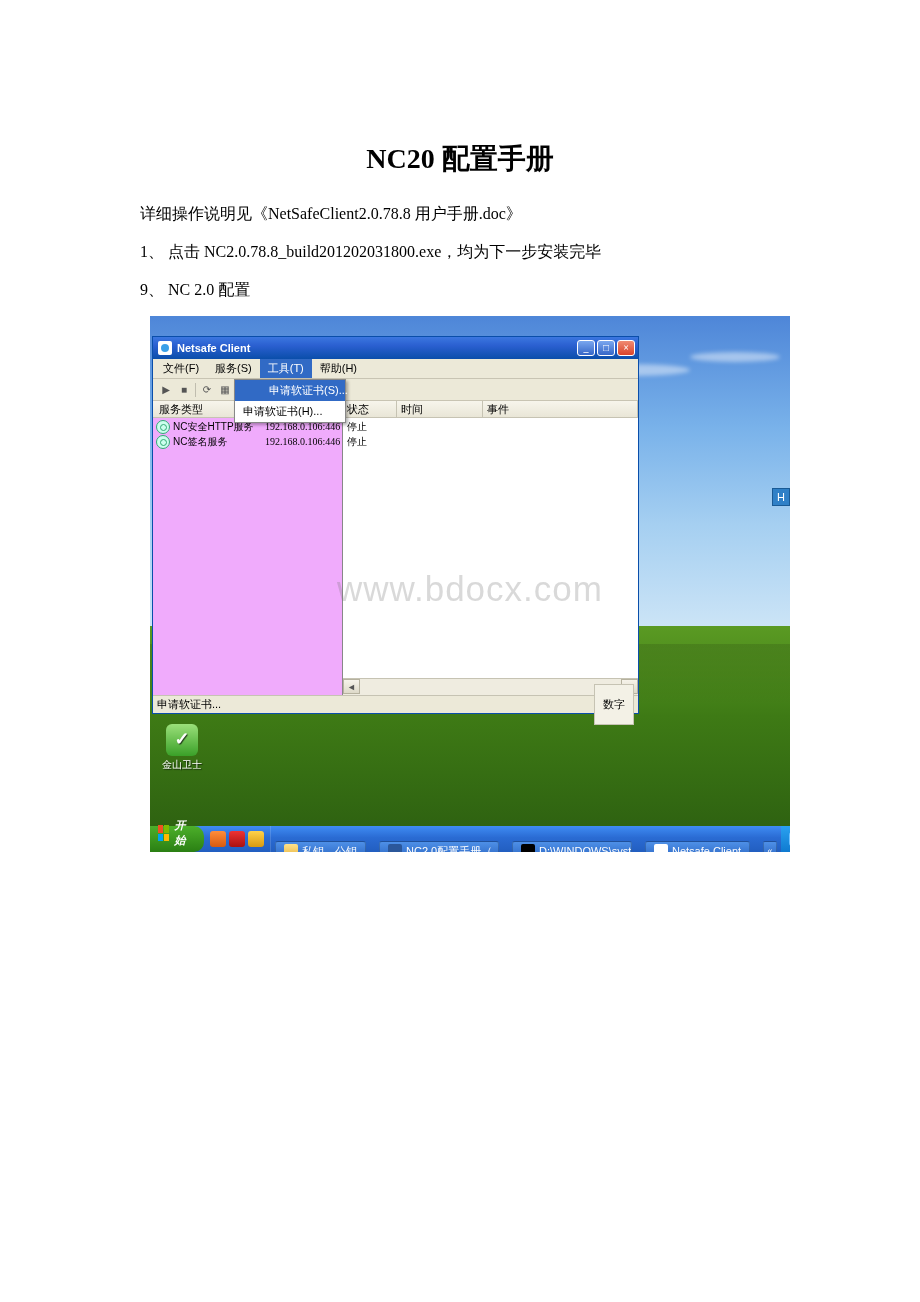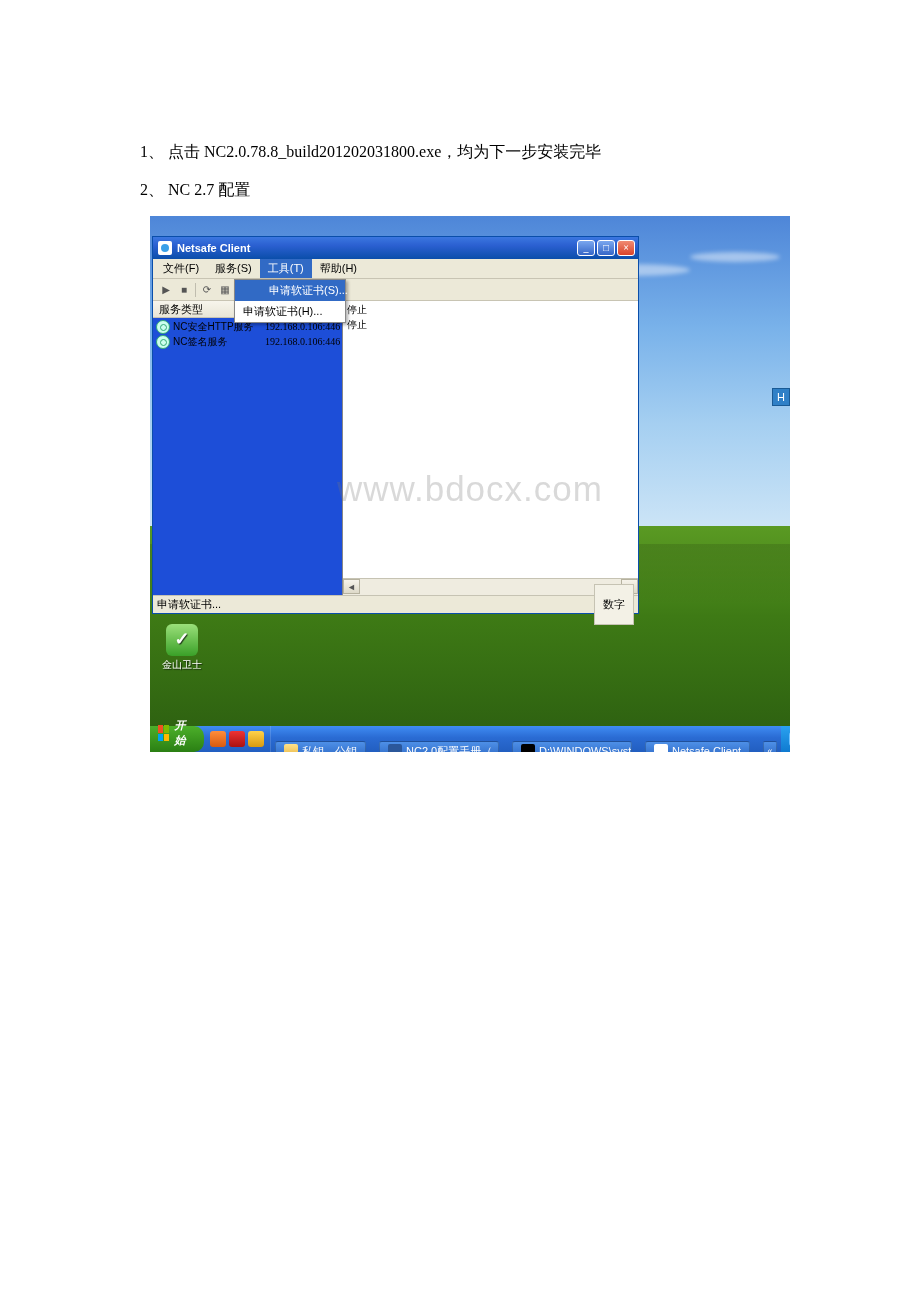--- a/index.html
+++ b/index.html
@@ -119,21 +119,21 @@
   .ddrow{ padding:3px 8px; cursor:pointer; white-space:nowrap;}
   .ddrow.sel{ background:#316ac5; color:#fff;padding-left:34px;}
   .toolbar{
     height:22px; background:#ece9d8;
     display:flex; align-items:center; gap:4px; padding:0 6px;
     border-bottom:1px solid #c8c4b3;
   }
   .tbtn{ width:14px;height:14px; display:flex;align-items:center;justify-content:center; color:#555; font-size:10px; cursor:pointer;}
   .sep{ width:1px; height:14px; background:#c0bdaf;}
   .panes{ flex:1; display:flex; overflow:hidden;}
-  .leftpane{ width:190px; background:#1d4ed8; display:flex; flex-direction:column; border-right:1px solid #888;}
+  .leftpane{ width:190px; background:#f0abfc; display:flex; flex-direction:column; border-right:1px solid #888;}
   .rightpane{ flex:1; background:#fff; display:flex; flex-direction:column;}
   .colhdr{
     height:17px; display:flex; font-size:11px;
     border-bottom:1px solid #c6c3b3;
     font-family:"SimSun",sans-serif;
   }
   .colcell{
     background:linear-gradient(#f7f5ec,#e9e6d7);
     border-right:1px solid #c6c3b3;
     padding:1px 6px; overflow:hidden; white-space:nowrap;
@@ -240,22 +240,24 @@
     font-family:Arial,sans-serif;
     font-weight:400; letter-spacing:1px;
     white-space:nowrap;
     pointer-events:none;
   }
 </style>
 </head>
 <body>
 
 <div class="doc-content">
+  <h1 class="doc-title">NC20 配置手册</h1>
+  <p class="doc-line">详细操作说明见《NetSafeClient2.0.78.8 用户手册.doc》</p>
   <p class="doc-line">1、 点击 NC2.0.78.8_build201202031800.exe，均为下一步安装完毕</p>
-  <p class="doc-line">2、 NC 2.7 配置</p>
+  <p class="doc-line">9、 NC 2.0 配置</p>
 
   <div class="screenshot">
     <div class="bliss-sky"></div>
     <div class="bliss-grass"></div>
     <div class="hill-shadow"></div>
     <div class="cloud c1"></div>
     <div class="cloud c2"></div>
     <div class="cloud c3"></div>
     <div class="cloud c4"></div>
     <div class="cloud c5"></div>
@@ -314,20 +316,25 @@
               <span class="cellb">192.168.0.106:446</span>
             </div>
             <div class="row">
               <span class="ricon"></span>
               <span class="cella">NC签名服务</span>
               <span class="cellb">192.168.0.106:446</span>
             </div>
           </div>
         </div>
         <div class="rightpane">
+          <div class="colhdr">
+            <div class="colcell r-col-status">状态</div>
+            <div class="colcell r-col-time">时间</div>
+            <div class="colcell r-col-event">事件</div>
+          </div>
           <div class="rows">
             <div class="row">
               <span class="r-col-status">停止</span>
             </div>
             <div class="row">
               <span class="r-col-status">停止</span>
             </div>
           </div>
           <div class="scrollbar-x">
             <div class="sbbtn">◄</div>

